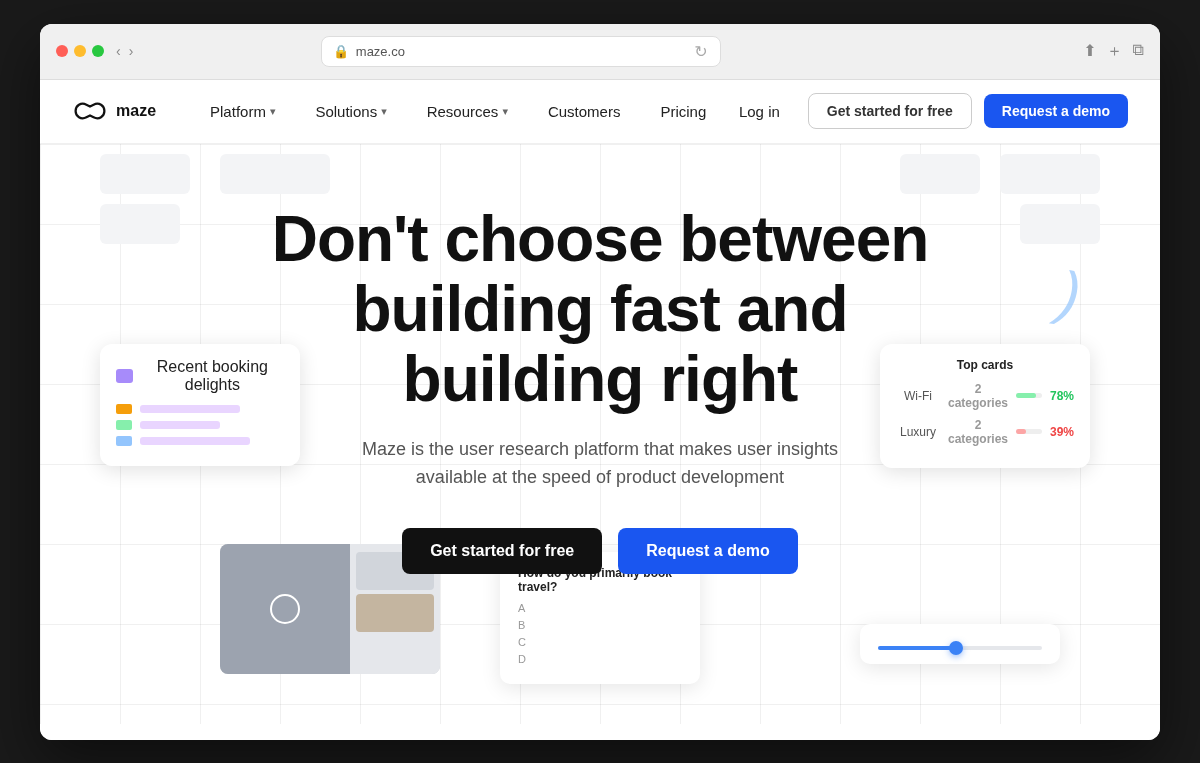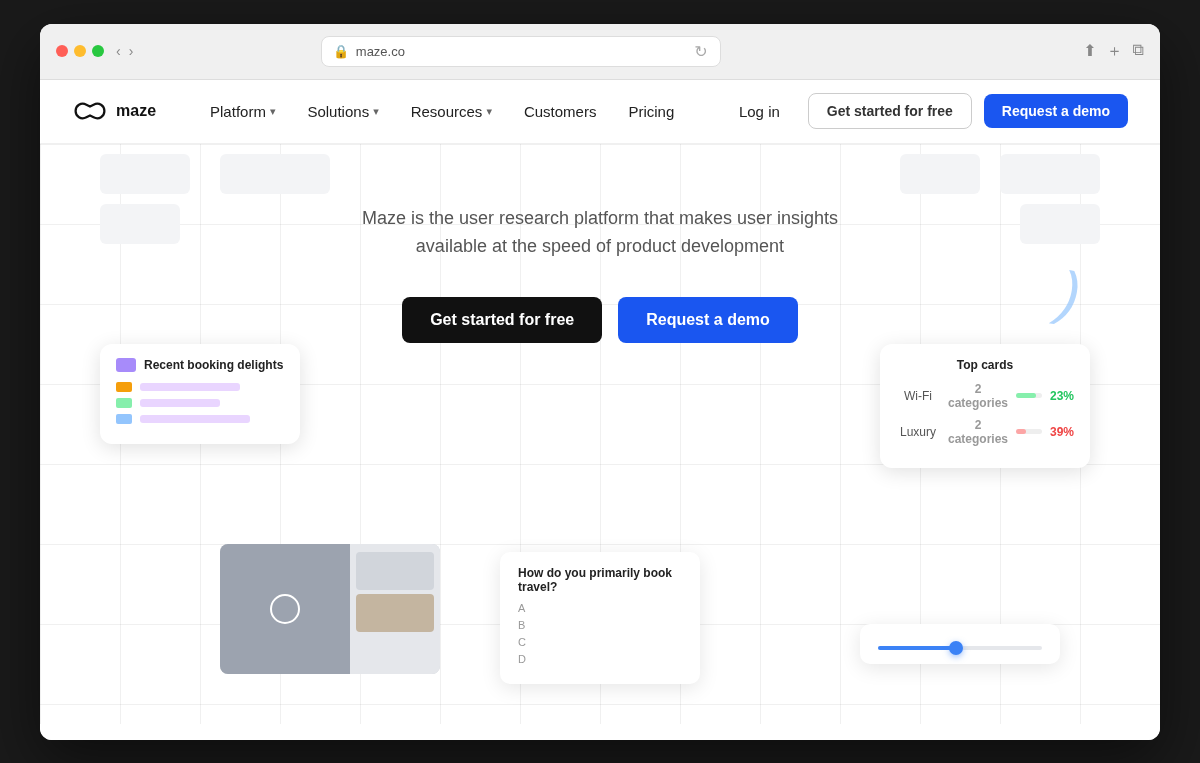--- a/index.html
+++ b/index.html
@@ -107,21 +107,21 @@
 
     .logo-text {
       font-size: 16px;
       font-weight: 600;
       color: #111;
     }
 
     .nav-items {
       display: flex;
       align-items: center;
-      gap: 4px;
+      gap: 12px;
       flex: 1;
     }
 
     .nav-item {
       padding: 8px 14px;
       font-size: 15px;
       color: #222;
       cursor: pointer;
       border-radius: 6px;
       display: flex;
@@ -281,22 +281,22 @@
     }
 
     .card-icon-purple {
       width: 20px;
       height: 14px;
       background: #a78bfa;
       border-radius: 3px;
     }
 
     .card-title {
-      font-size: 12px;
-      font-weight: 700;
+      font-size: 16px;
+      font-weight: 400;
       color: #222;
     }
 
     .card-row {
       display: flex;
       align-items: center;
       gap: 8px;
       margin-bottom: 6px;
     }
 
@@ -569,20 +569,21 @@
       <div class="block" style="width:90px;height:40px;top:10px;left:60px;"></div>
       <div class="block" style="width:110px;height:40px;top:10px;left:180px;"></div>
       <div class="block" style="width:80px;height:40px;top:10px;right:180px;"></div>
       <div class="block" style="width:100px;height:40px;top:10px;right:60px;"></div>
       <div class="block" style="width:80px;height:40px;top:60px;left:60px;"></div>
       <div class="block" style="width:80px;height:40px;top:60px;right:60px;"></div>
 
       <div class="blue-squiggle">)</div>
 
       <div class="hero-content">
+        <h1 class="hero-title">Don't choose between building fast and building right</h1>
         <p class="hero-subtitle">Maze is the user research platform that makes user insights available at the speed of product development</p>
         <div class="hero-buttons">
           <button class="btn-hero-primary">Get started for free</button>
           <button class="btn-hero-demo">Request a demo</button>
         </div>
       </div>
 
       <div class="floating-cards">
 
         <div class="card-recent-booking">
@@ -605,21 +606,21 @@
         </div>
 
         <div class="card-top-cards">
           <div class="top-cards-title">Top cards</div>
           <div class="top-card-row">
             <span class="tc-label">Wi-Fi</span>
             <span class="tc-sub">2 categories</span>
             <div class="tc-bar-wrap">
               <div class="tc-bar" style="width:78%; background:#86efac;"></div>
             </div>
-            <span class="tc-pct pct-green">23%</span>
+            <span class="tc-pct pct-green">78%</span>
           </div>
           <div class="top-card-row">
             <span class="tc-label">Luxury</span>
             <span class="tc-sub">2 categories</span>
             <div class="tc-bar-wrap">
               <div class="tc-bar" style="width:39%; background:#fca5a5;"></div>
             </div>
             <span class="tc-pct pct-red">39%</span>
           </div>
         </div>

